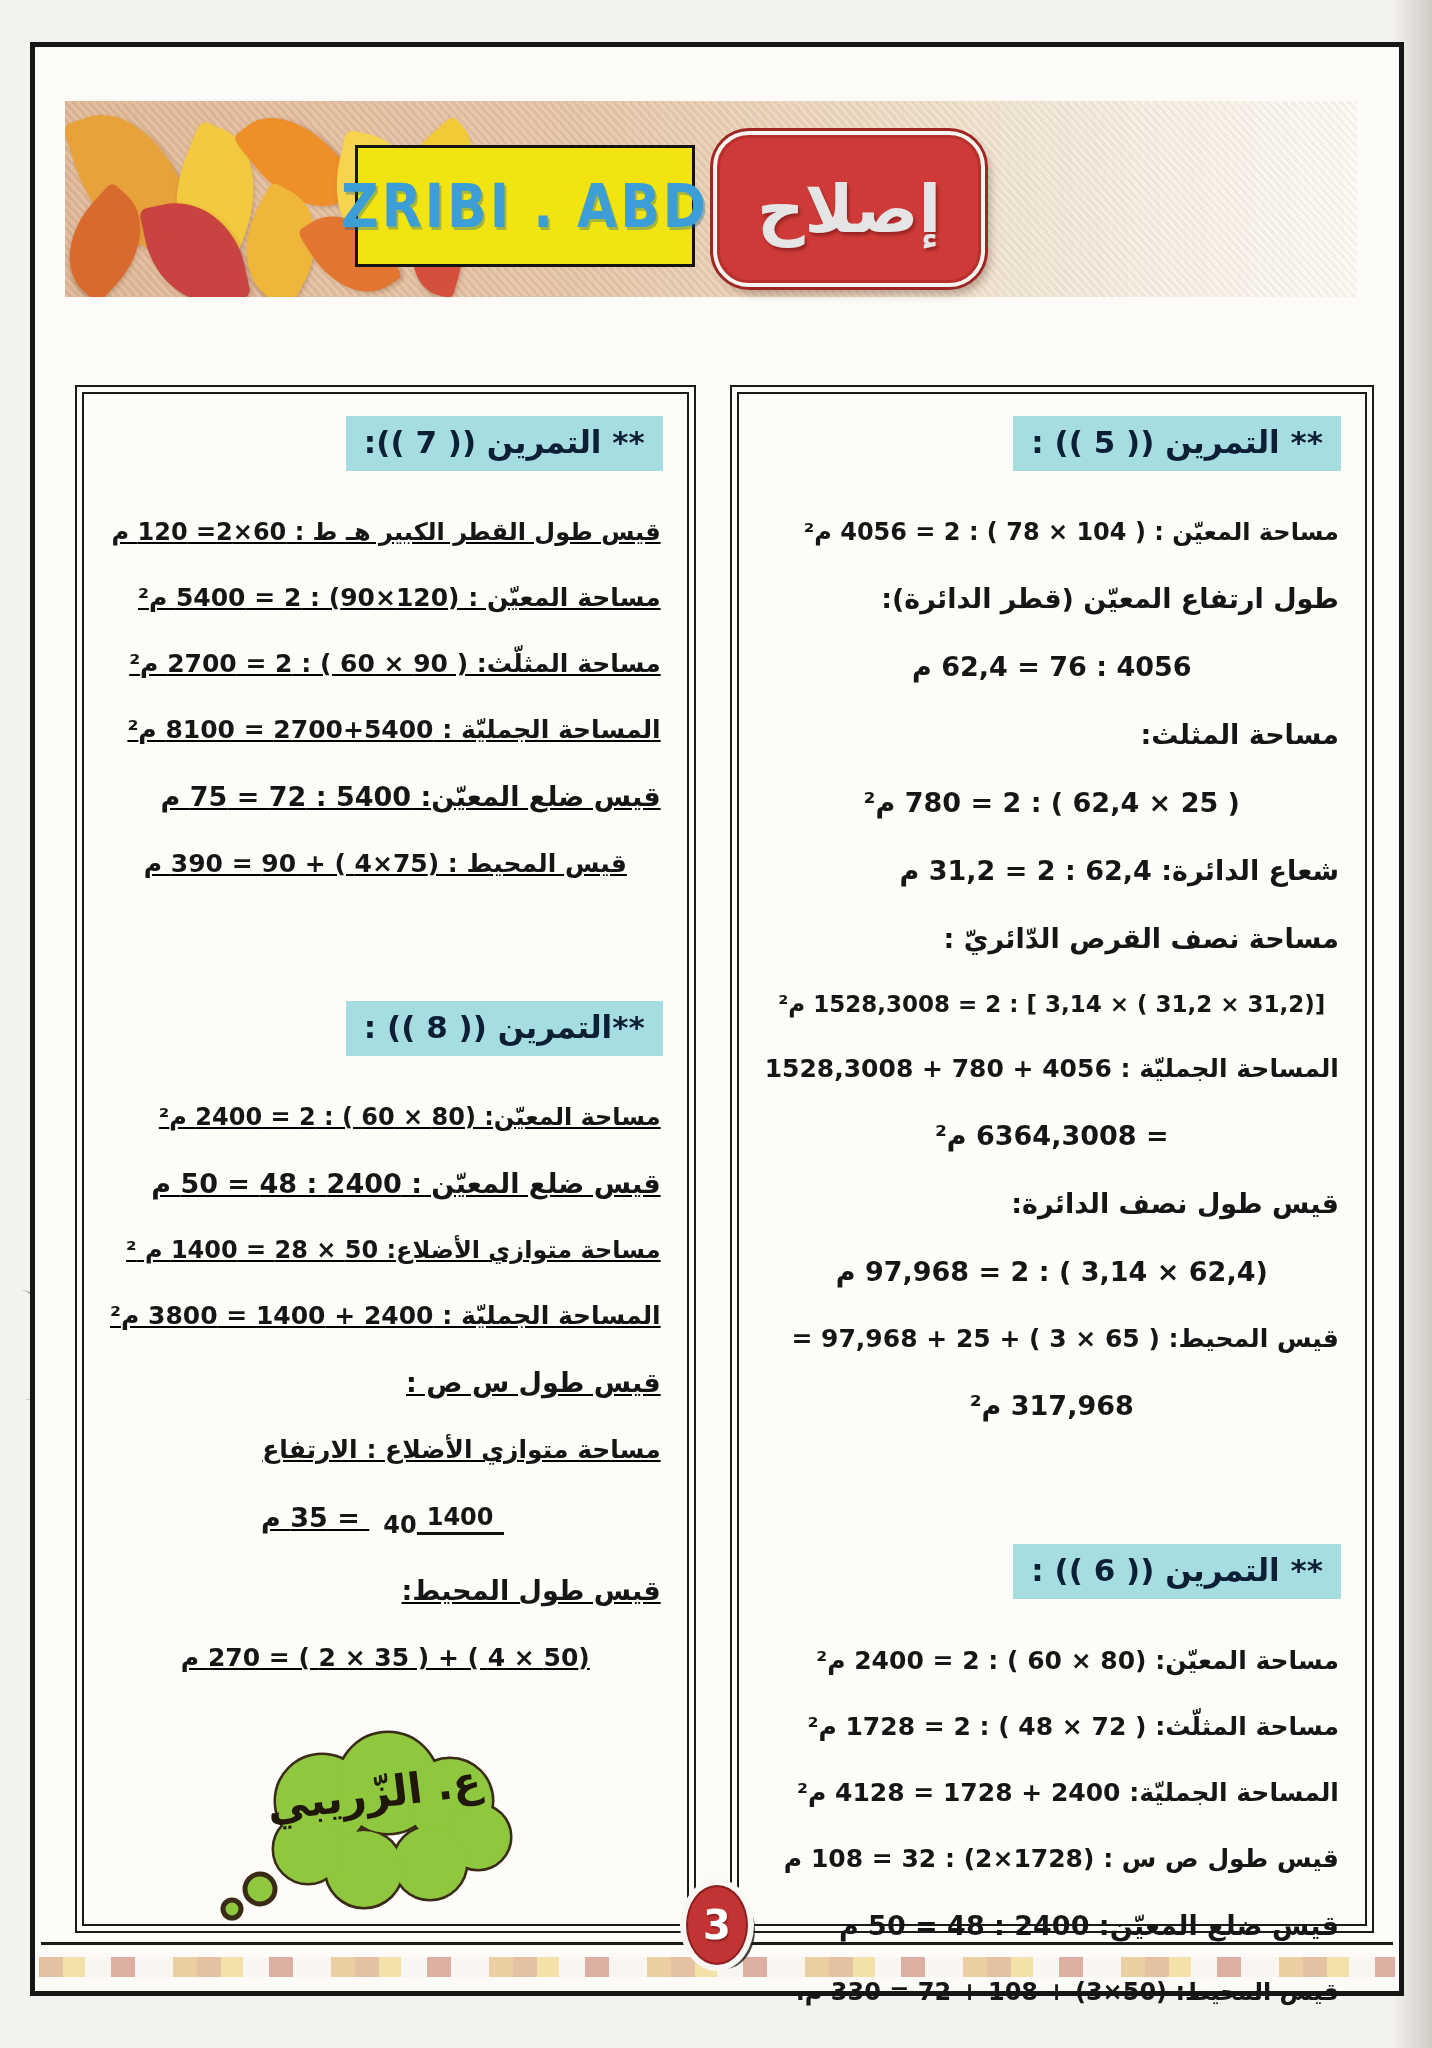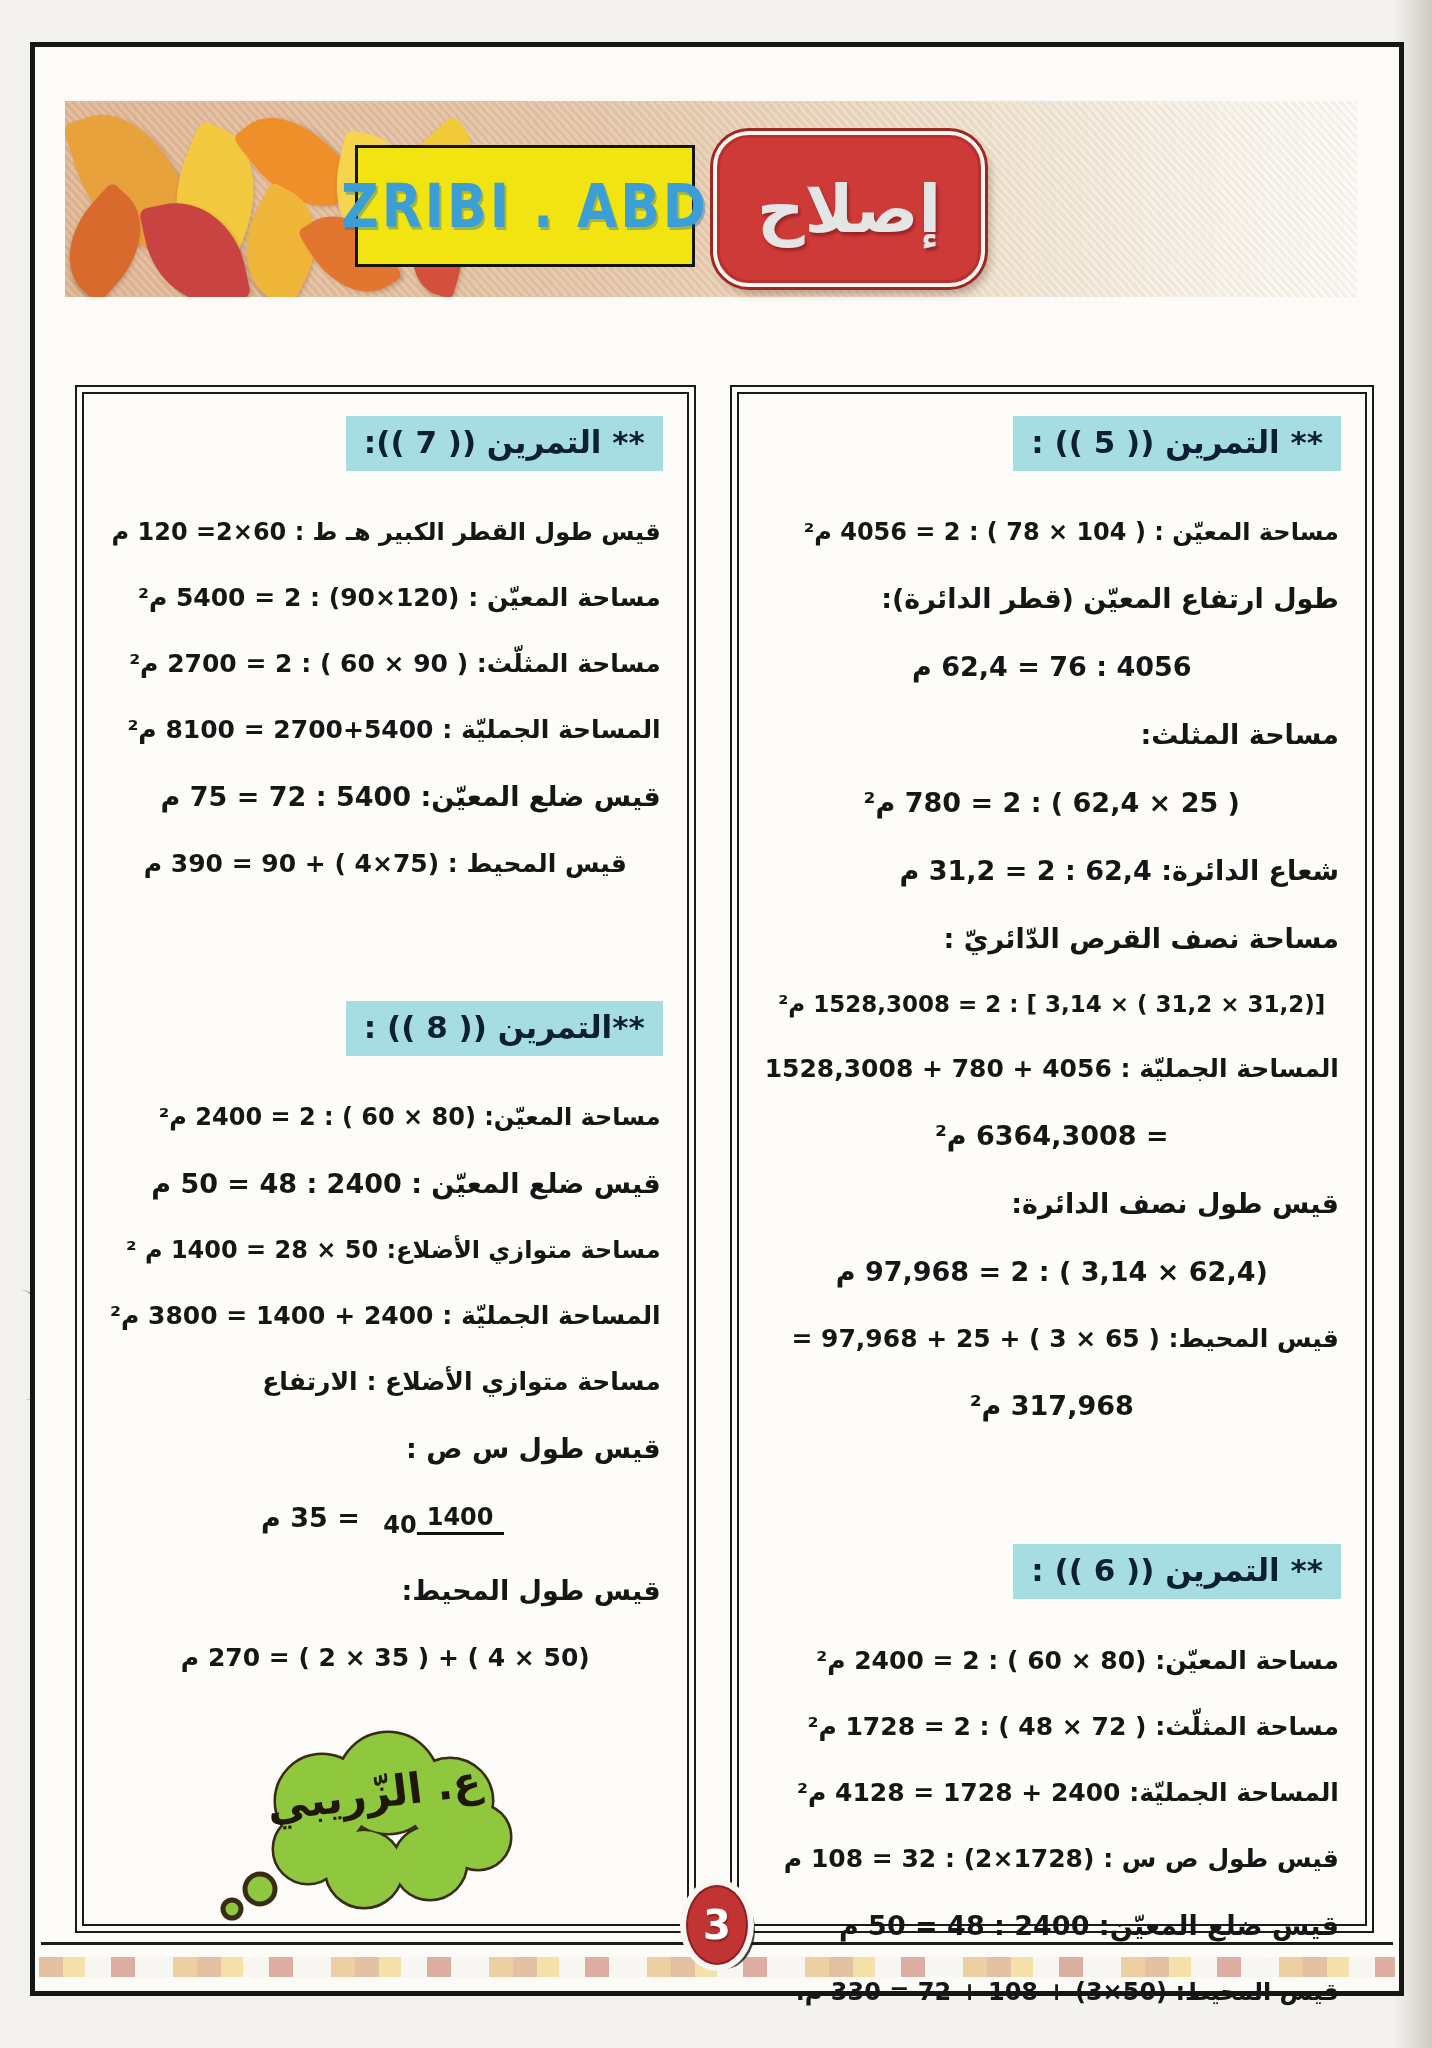--- a/index.html
+++ b/index.html
@@ -41,21 +41,21 @@
           box-shadow:0 0 0 3px #9e2623, 5px 7px 9px rgba(70,25,12,.3), inset 0 0 0 3px #b92f2c;
           display:flex; align-items:center; justify-content:center; }
   .badge span { font-size:66px; font-weight:bold; color:#e5e5e5; text-shadow:2px 3px 3px rgba(90,12,10,.45); }
 
   
   .cols { position:absolute; top:338px; left:40px; right:40px; bottom:58px;
           display:flex; gap:34px; }
   .col { border:2px solid #1b1b1b; background:#fdfcf9; margin:7px;
           box-shadow:0 0 0 5px #fdfcf9, 0 0 0 7px #1b1b1b;
           padding:18px 22px; box-sizing:border-box; }
-  .col-left  { flex:0 0 596px; }
+  .col-left  { flex:0 0 596px;text-decoration:underline; }
   .col-right { flex:1; }
   .h { display:inline-block; background:#a6dde0; color:#0c1f35; font-weight:bold;
        font-size:31px; padding:8px 18px 11px; margin:4px 2px 10px; white-space:nowrap; }
   .eq { font-size:27px; font-weight:bold; color:#161616; margin:37px 4px; white-space:nowrap; }
   .eq.r { text-align:right; }
   .eq.c { text-align:center; }
   .s25 { font-size:25px; }
   .s24 { font-size:24px; }
   .s23 { font-size:23px; }
   .gap-top { margin-top:86px; }
@@ -129,22 +129,22 @@
           <div class="eq r">قيس ضلع المعيّن: 5400 : 72 = 75 م</div>
           <div class="eq c s25">قيس المحيط : (75×4 ) + 90 = 390 م</div>
         </section>
 
         <section>
           <span class="h gap-top">**التمرين (( 8 )) :</span>
           <div class="eq r s24">مساحة المعيّن: (80 × 60 ) : 2 = 2400 م²</div>
           <div class="eq r">قيس ضلع المعيّن : 2400 : 48 = 50 م</div>
           <div class="eq r s24">مساحة متوازي الأضلاع: 50 × 28 = 1400 م ²</div>
           <div class="eq r s25">المساحة الجمليّة : 2400 + 1400 = 3800 م²</div>
+          <div class="eq r">قيس طول س ص :</div>
           <div class="eq r s25">مساحة متوازي الأضلاع : الارتفاع</div>
-          <div class="eq r">قيس طول س ص :</div>
           <div class="eq c">
             <span class="frac">
               <span class="fnum">1400</span>
               <span class="fden">40</span>
             </span>
             <span>= 35 م</span>
           </div>
           <div class="eq r">قيس طول المحيط:</div>
           <div class="eq c s25">(50 × 4 ) + ( 35 × 2 ) = 270 م</div>
         </section>

